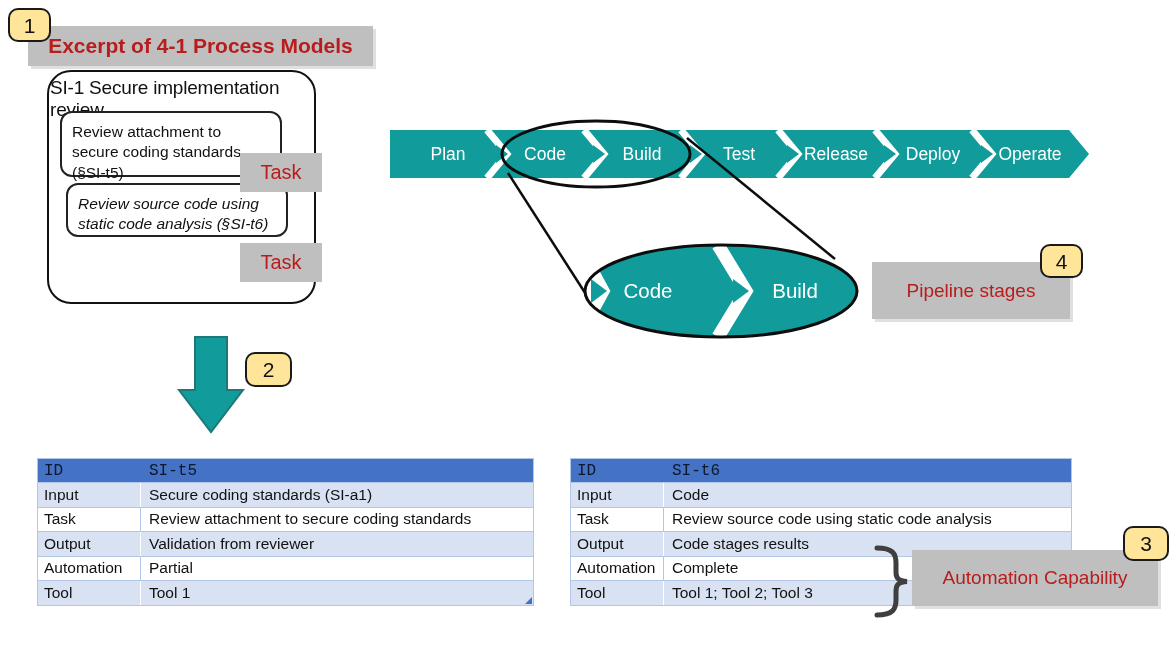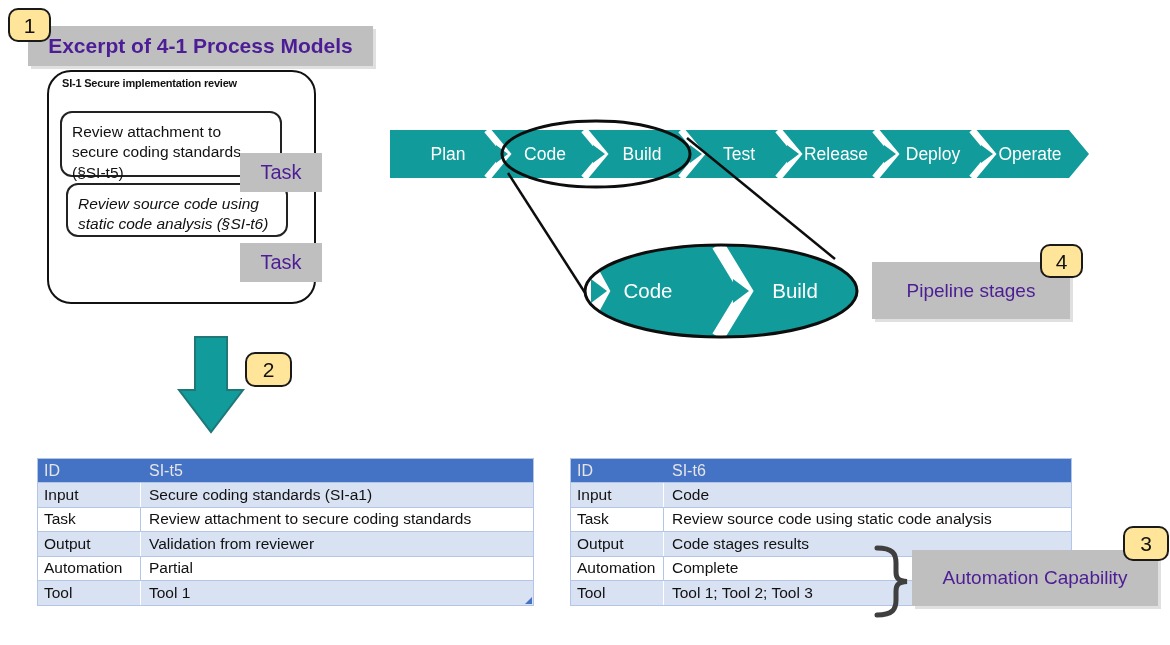--- a/index.html
+++ b/index.html
@@ -3,33 +3,33 @@
 <meta charset="utf-8">
 <style>
   html,body{margin:0;padding:0;background:#fff;}
   .canvas{position:relative;width:1170px;height:645px;background:#ffffff;overflow:hidden;
           font-family:"Liberation Sans",sans-serif;color:#111;}
   
   .badge{position:absolute;background:#FFE599;border:2px solid #1a1a1a;border-radius:10px;
          display:flex;align-items:center;justify-content:center;font-size:21px;line-height:1;
          color:#111;z-index:7;}
   
-  .glabel{position:absolute;background:#BFBFBF;color:#4c1d95;display:flex;align-items:center;
+  .glabel{position:absolute;background:#BFBFBF;color:#b91c1c;display:flex;align-items:center;
           justify-content:center;z-index:6;box-shadow:3px 3px 0 rgba(0,0,0,0.12);}
   .glabel.flat{box-shadow:none;}
   
   .pbox{position:absolute;left:47px;top:70px;width:265px;height:230px;border:2px solid #111;
         border-radius:24px;background:#fff;z-index:1;}
-  .pbox-title{font-weight:bold;font-size:11px;margin:5px 8px 0 13px;letter-spacing:-0.2px;}
+  .pbox-title{font-weight:normal;font-size:19px;margin:5px 8px 0 1px;letter-spacing:-0.2px;}
   .tbox{position:absolute;border:2px solid #222;border-radius:12px;background:#fff;z-index:2;
         padding:9px 10px;font-size:15.5px;line-height:1.32;}
   
   .vtable{position:absolute;z-index:2;border:1px solid #B4C6E7;font-size:15.5px;}
   .trow{display:flex;height:23.5px;align-items:center;border-top:1px solid #B4C6E7;background:#fff;}
-  .trow.head{height:23px;background:#4472C4;color:#e5e5e5;border-top:none;font-size:16px;}
+  .trow.head{height:23px;background:#4472C4;color:#0f172a;border-top:none;font-size:16px;font-family:Liberation Mono, monospace;}
   .trow.band{background:#D9E2F3;}
   .c1{padding-left:6px;box-sizing:border-box;flex:0 0 auto;align-self:stretch;display:flex;align-items:center;}
   .c2{padding-left:8px;flex:1 1 auto;white-space:nowrap;overflow:hidden;}
   .trow:not(.head):not(.band) .c1{border-right:1px solid #B4C6E7;}
   .trow.band .c1{border-right:1px solid #ffffff;}
   .trow.head .c1{border-right:none;}
   .t1 .c1{width:103px;}
   .t2 .c1{width:93px;}
   .rhandle{position:absolute;right:1px;bottom:1px;width:0;height:0;z-index:3;
            border-left:7px solid transparent;border-bottom:7px solid #4472C4;}

